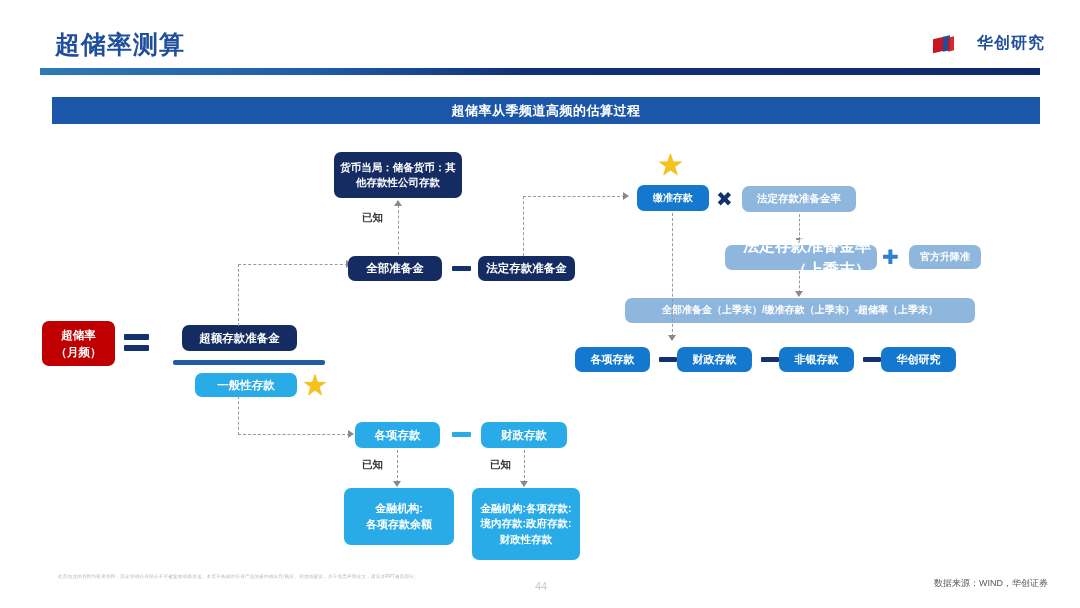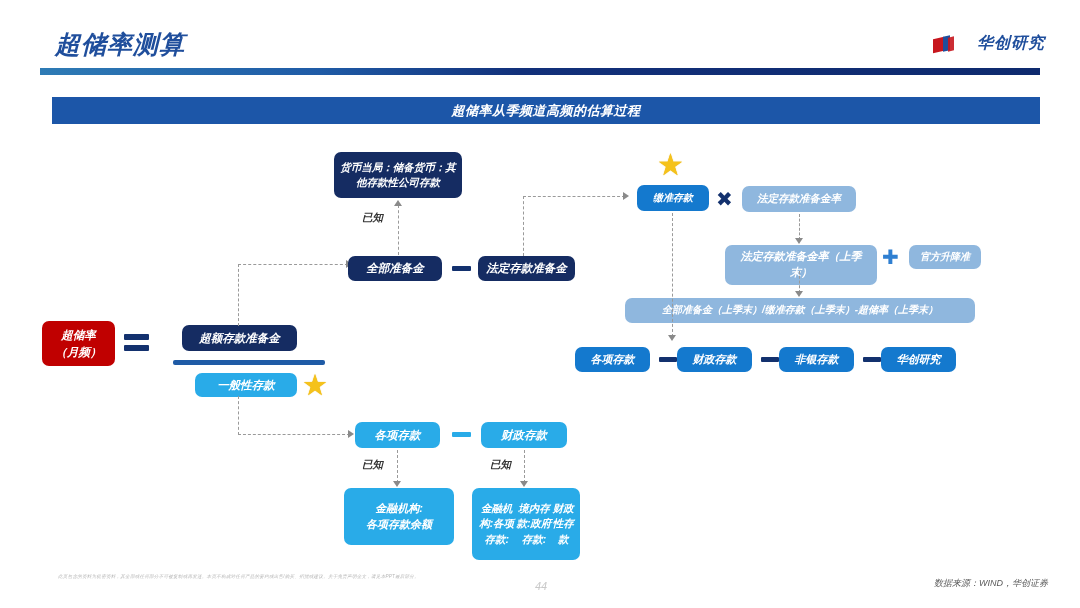--- a/index.html
+++ b/index.html
@@ -2,21 +2,21 @@
 <html><head>
 <meta charset="utf-8">
 <style>
   html,body{margin:0;padding:0;}
   body{
     width:1080px;height:608px;
     background:#ffffff;
     font-family:"Liberation Sans","DejaVu Sans",sans-serif;
     overflow:hidden;
   }
-  .slide{position:relative;width:1080px;height:608px;background:#fff;font-style:italic;}
+  .slide{position:relative;width:1080px;height:608px;background:#fff;}
 
   
   .page-title{
     position:absolute;left:55px;top:28px;
     font-size:25px;font-weight:bold;color:#1F4E9C;letter-spacing:1px;
     white-space:nowrap;
   }
   .header-rule{
     position:absolute;left:40px;top:68px;width:1000px;height:7px;
     background:linear-gradient(90deg,#2E7BB5 0%,#1F5BA6 28%,#12307A 48%,#0E2A6E 100%);
@@ -153,21 +153,21 @@
 
   <div class="node blue" style="left:637px;top:185px;width:72px;height:26px;font-size:10px;">缴准存款</div>
 
   <div class="op" style="left:716px;top:187px;font-size:20px;color:#13316E;">✖</div>
 
   <div class="node pale" style="left:742px;top:186px;width:114px;height:26px;font-size:10.5px;">法定存款准备金率</div>
 
   <div class="dash-v" style="left:799px;top:214px;height:26px;"></div>
   <div class="arrow-d" style="left:795px;top:238px;"></div>
 
-  <div class="node pale" style="left:725px;top:245px;width:152px;height:40px;font-size:11px;">法定存款准备金率（上季末）</div>
+  <div class="node pale" style="left:725px;top:245px;width:152px;height:25px;font-size:16px;text-align:right;">法定存款准备金率（上季末）</div>
 
   <div class="op" style="left:882px;top:245px;font-size:20px;color:#2F7FD1;">✚</div>
 
   <div class="node pale" style="left:909px;top:245px;width:72px;height:24px;font-size:10px;">官方升降准</div>
 
   <div class="dash-v" style="left:799px;top:271px;height:22px;"></div>
   <div class="arrow-d" style="left:795px;top:291px;"></div>
 
   <div class="node pale" style="left:625px;top:298px;width:350px;height:25px;font-size:10px;">全部准备金（上季末）/缴准存款（上季末）-超储率（上季末）</div>
 
@@ -197,21 +197,21 @@
 
   <div class="dash-v" style="left:524px;top:450px;height:33px;"></div>
   <div class="arrow-d" style="left:520px;top:481px;"></div>
   <div class="lbl" style="left:490px;top:458px;">已知</div>
 
   <div class="node lblue" style="left:344px;top:488px;width:110px;height:57px;font-size:11px;flex-direction:column;">
     <span>金融机构:</span>
     <span>各项存款余额</span>
   </div>
 
-  <div class="node lblue" style="left:472px;top:488px;width:108px;height:72px;font-size:10.5px;flex-direction:row;">
+  <div class="node lblue" style="left:472px;top:488px;width:108px;height:72px;font-size:10.5px;flex-direction:column;">
     <span>金融机构:各项存款:</span>
     <span>境内存款:政府存款:</span>
     <span>财政性存款</span>
   </div>
 
   <div class="disclaimer">此页包含的资料为机密资料，其全部或任何部分不可被复制或再发送。本页不构成对任何产品的要约或出售/购买、招揽或建议。关于免责声明全文，请见本PPT最后部分。</div>
   <div class="pageno">44</div>
   <div class="source">数据来源：WIND，华创证券</div>
 
 </div>

